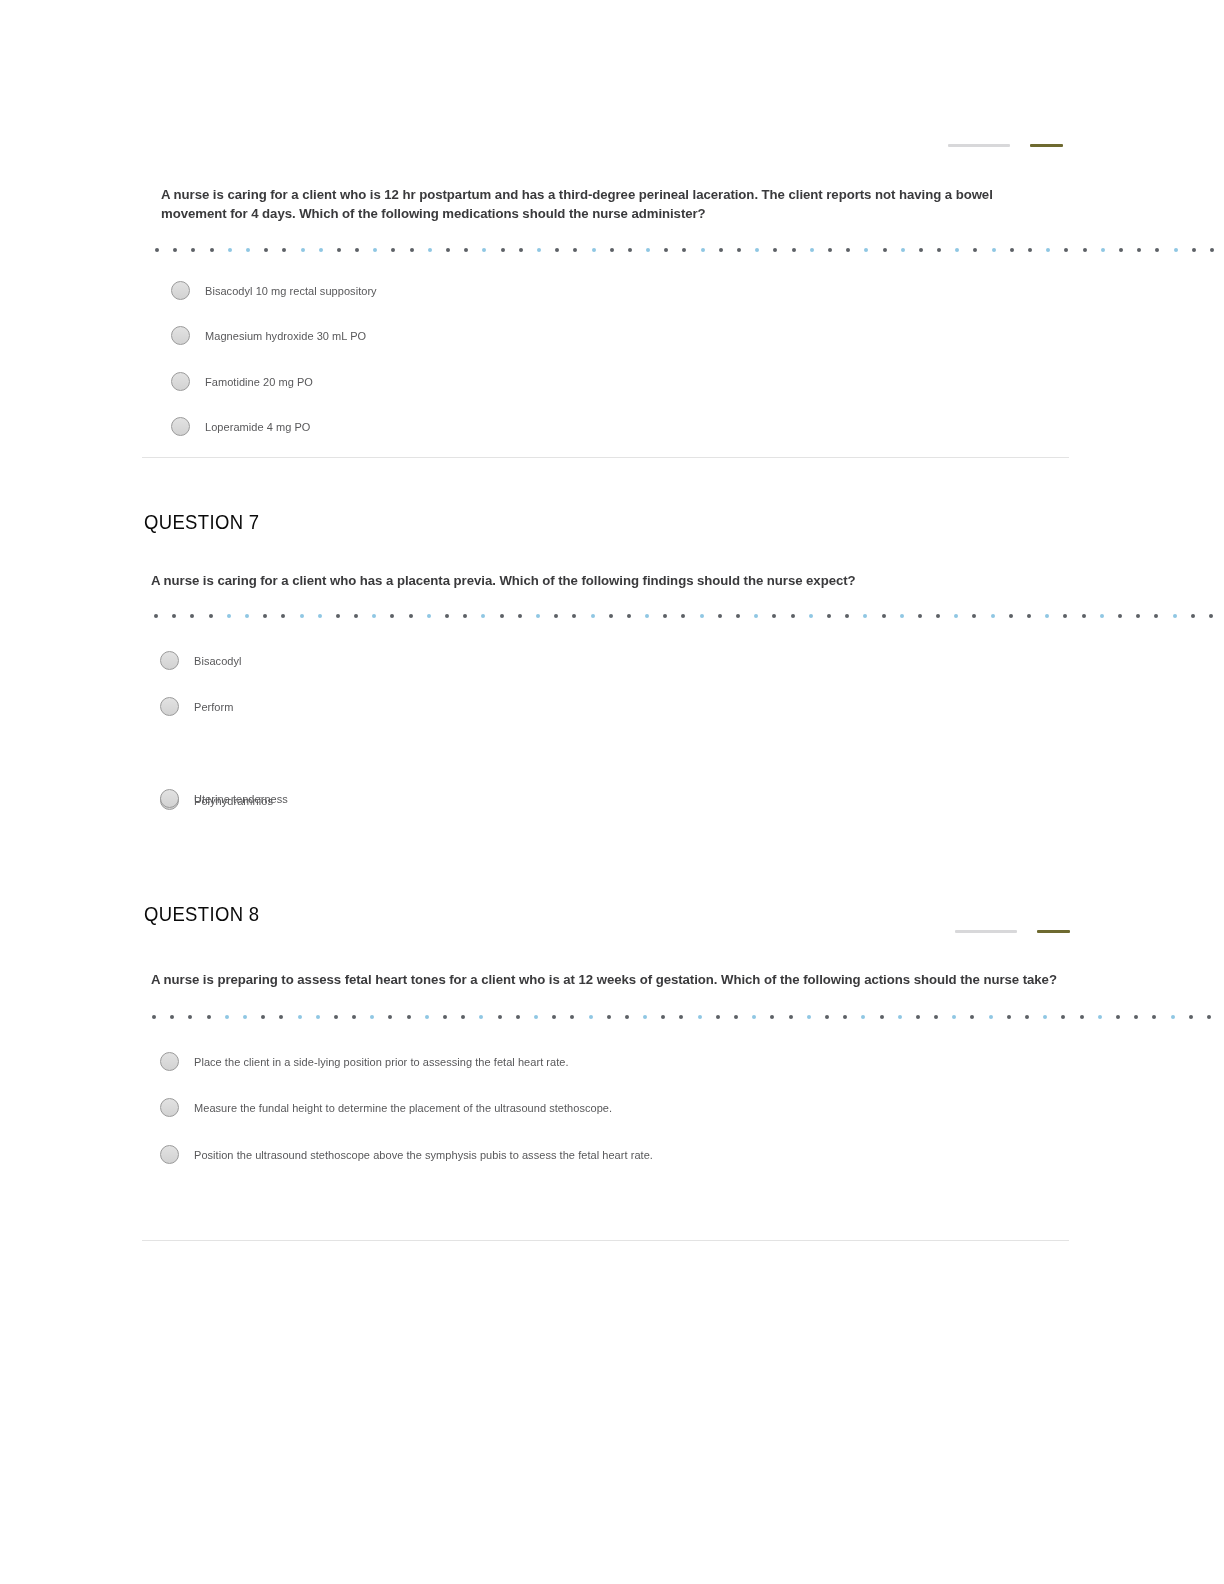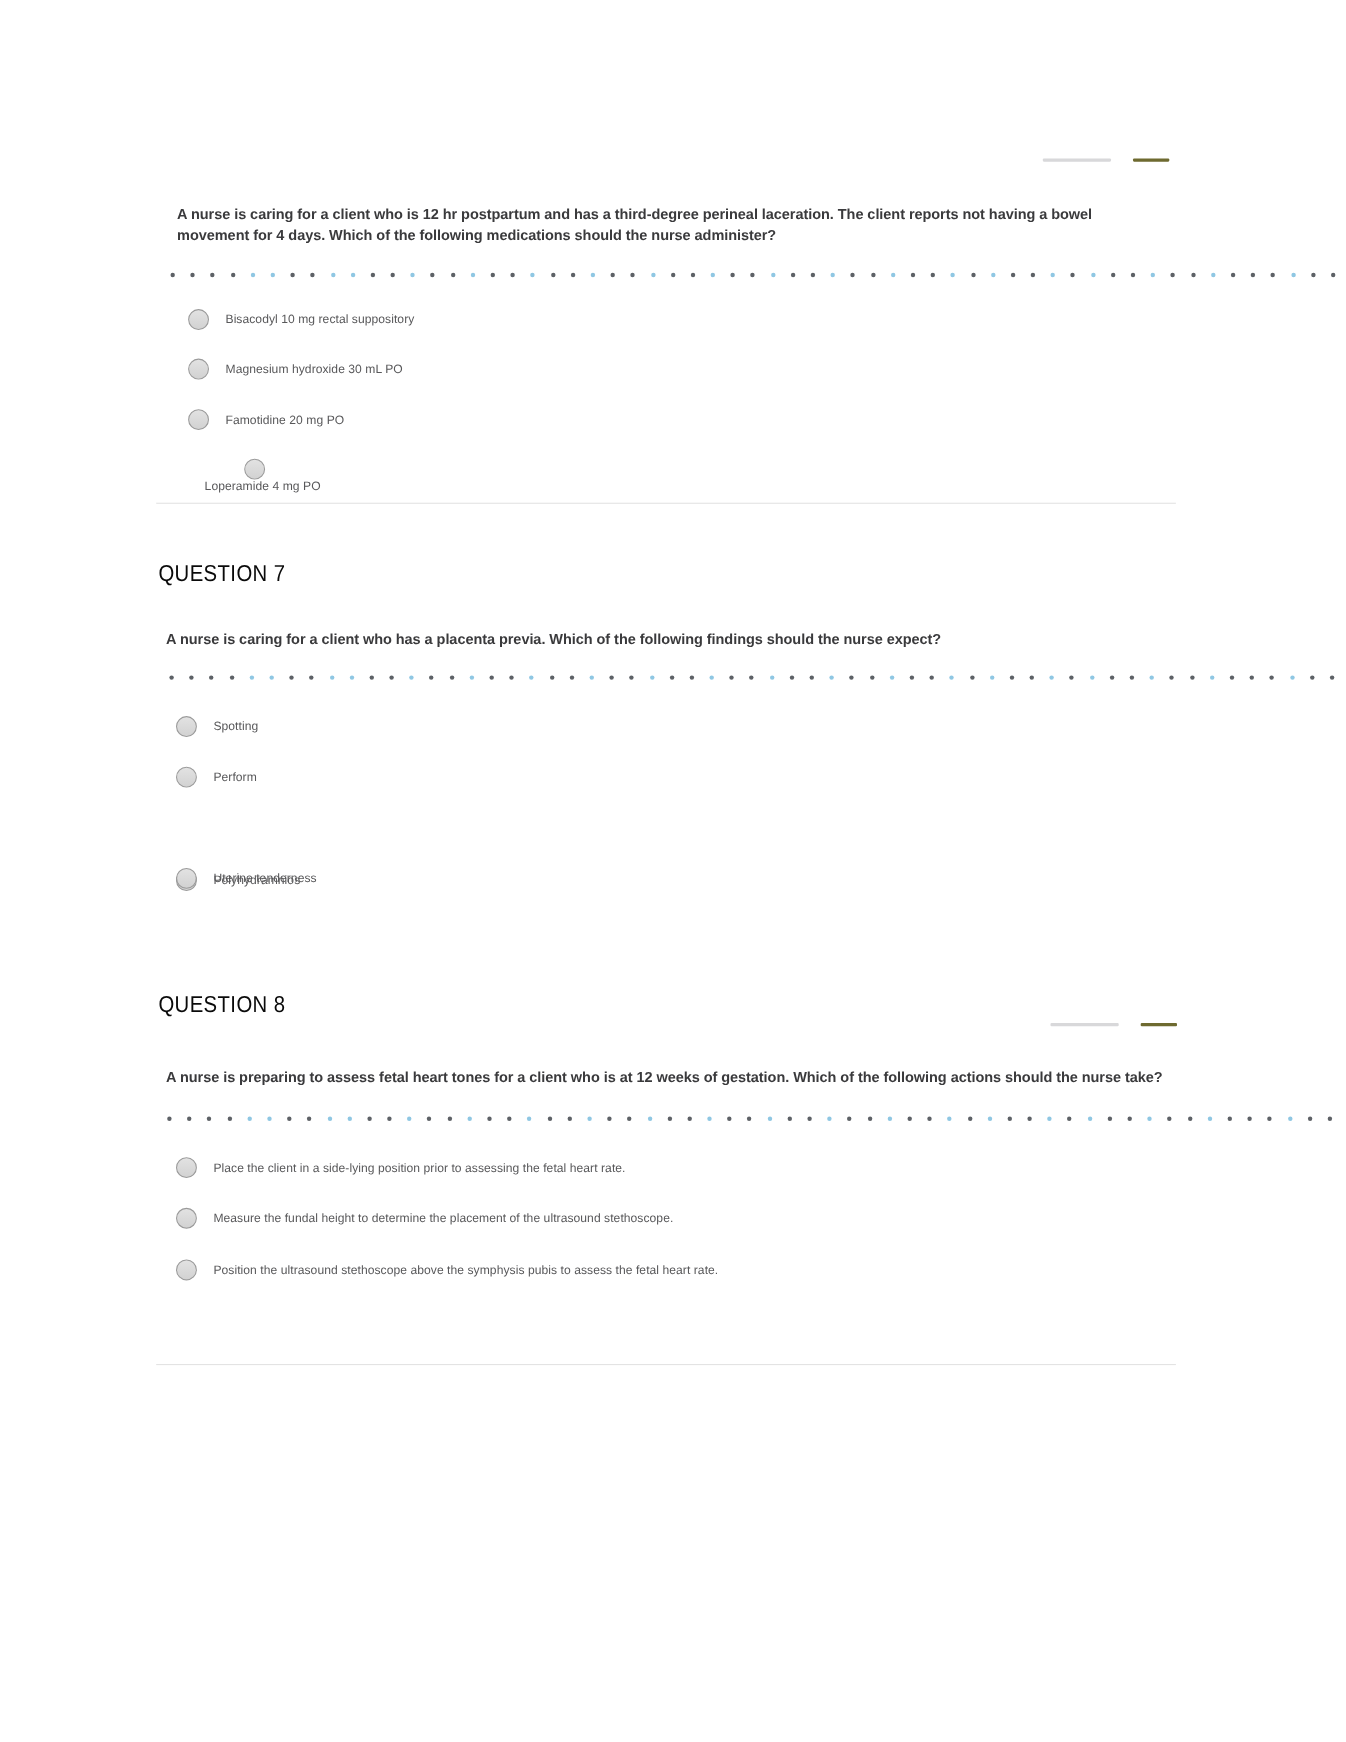--- a/index.html
+++ b/index.html
@@ -194,21 +194,21 @@
     <span class="opt-label">Bisacodyl 10 mg rectal suppository</span>
   </div>
   <div class="opt" style="position:absolute; left:171px; top:326px;">
     <span class="radio"></span>
     <span class="opt-label">Magnesium hydroxide 30 mL PO</span>
   </div>
   <div class="opt" style="position:absolute; left:171px; top:372px;">
     <span class="radio"></span>
     <span class="opt-label">Famotidine 20 mg PO</span>
   </div>
-  <div class="opt" style="position:absolute; left:171px; top:417px;flex-direction:column;">
+  <div class="opt" style="position:absolute; left:171px; top:417px;">
     <span class="radio"></span>
     <span class="opt-label">Loperamide 4 mg PO</span>
   </div>
 
   <div class="hrule" style="left:142px; top:457px; width:927px;"></div>
 
   <div class="q-header" style="position:absolute; left:144px; top:510px;">QUESTION 7</div>
 
   <div class="qblock" style="left:151px; top:572px; width:900px;">
     <div class="q-stem">A nurse is caring for a client who has a placenta previa. Which of the following findings should the nurse expect?</div>
@@ -272,21 +272,21 @@
       <span class="dot g"></span>
       <span class="dot g"></span>
     <span class="dot b"></span>
       <span class="dot g"></span>
       <span class="dot g"></span>
 
   </div>
 
   <div class="opt" style="position:absolute; left:160px; top:651px;">
     <span class="radio"></span>
-    <span class="opt-label">Spotting</span>
+    <span class="opt-label">Bisacodyl</span>
   </div>
   <div class="opt" style="position:absolute; left:160px; top:697px;">
     <span class="radio"></span>
     <span class="opt-label">Perform</span>
   </div>
   <div class="opt" style="position:absolute; left:160px; top:743px;margin-top:48px;">
     <span class="radio"></span>
     <span class="opt-label">Polyhydramnios</span>
   </div>
   <div class="opt" style="position:absolute; left:160px; top:789px;">

